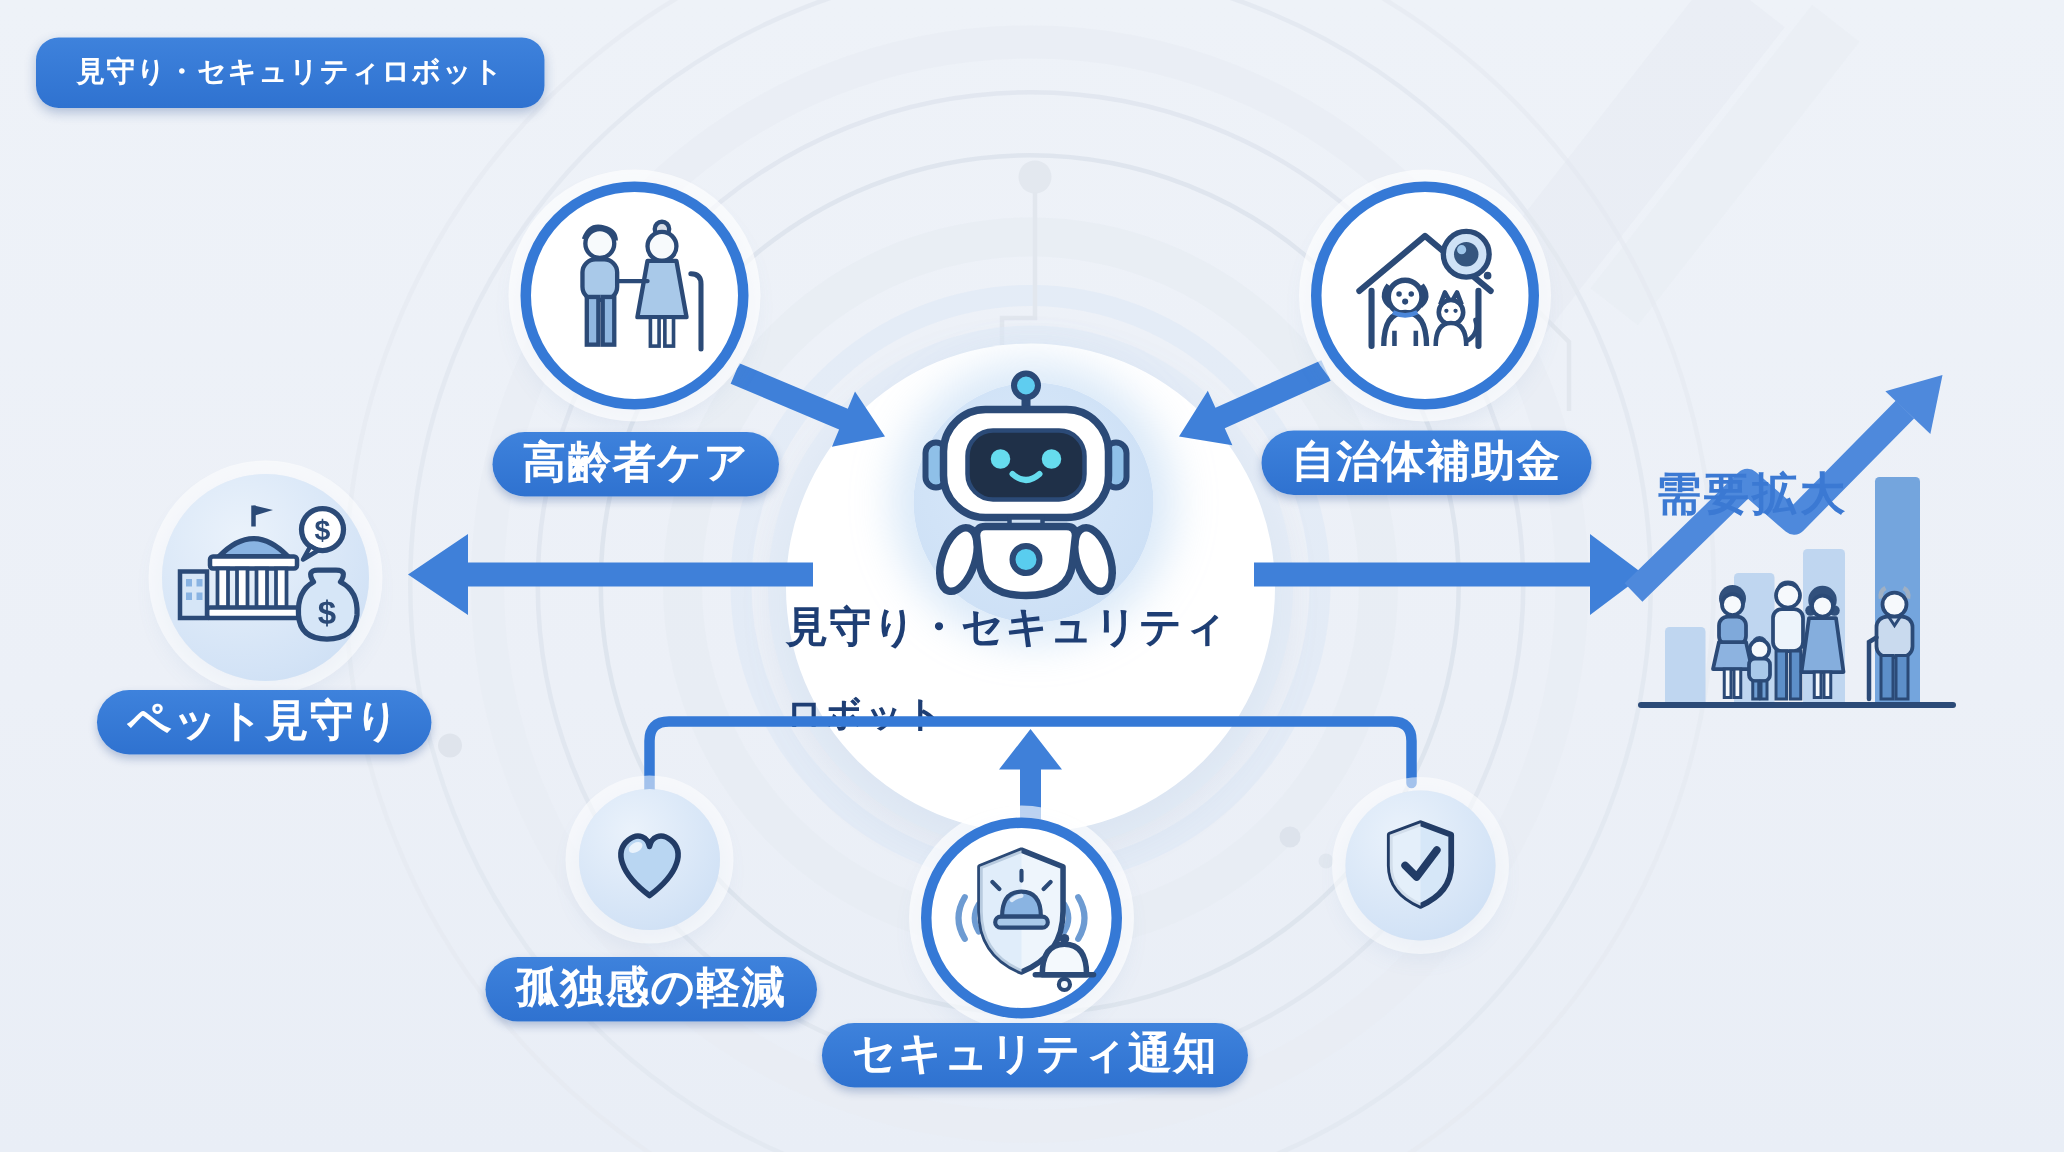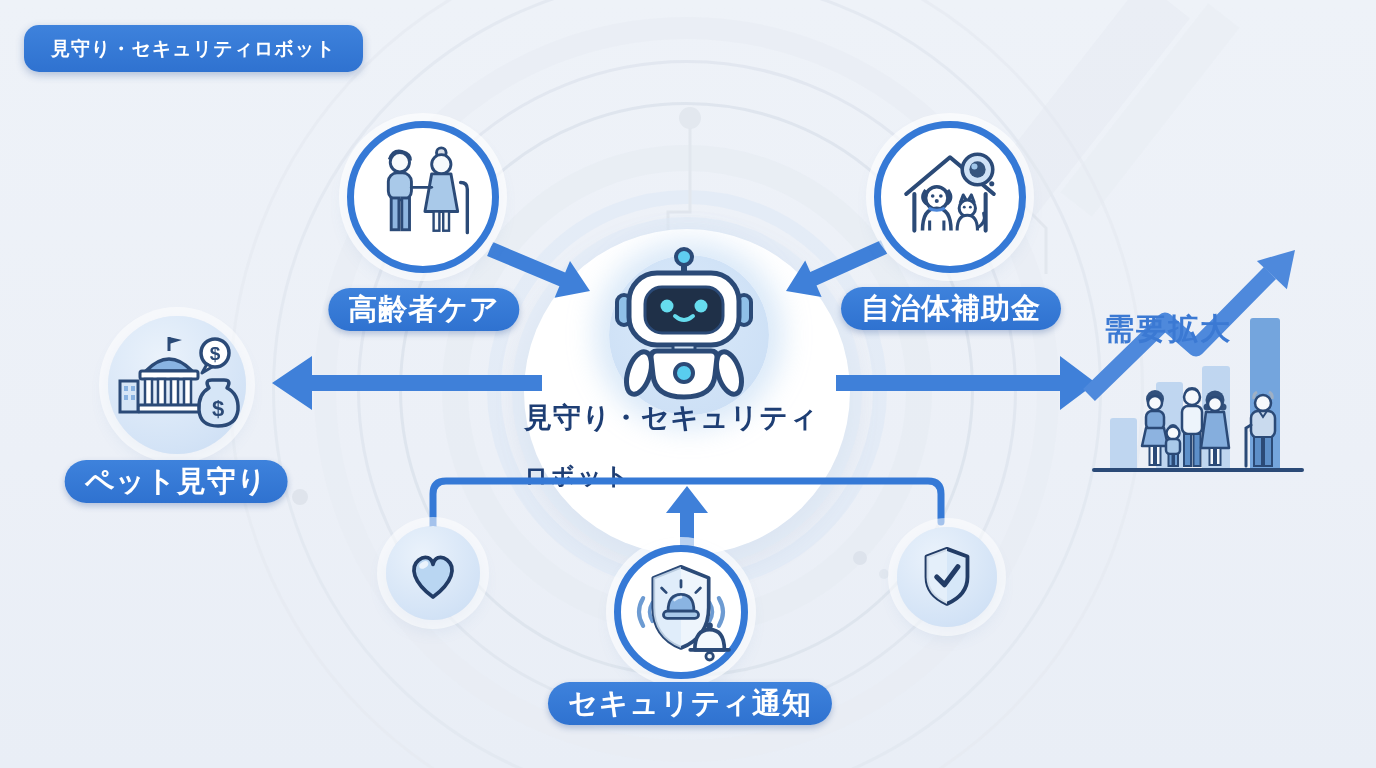--- a/index.html
+++ b/index.html
@@ -178,20 +178,21 @@
     </svg>
   </div>
   <div class="pill" style="left:176px;top:460px;">ペット見守り</div>
 
   <div class="node soft" style="left:386px;top:526px;width:94px;height:94px;">
     <svg width="62" height="58" viewBox="0 0 100 94">
       <path d="M 50 86 C 18 62 12 38 27 26 C 38 17 48 23 50 33 C 52 23 62 17 73 26 C 88 38 82 62 50 86 Z" fill="#b9d6f2" stroke="#223c66" stroke-width="6" stroke-linejoin="round"></path>
       <ellipse cx="35" cy="34" rx="8" ry="5" fill="#eaf3fc" transform="rotate(-30 35 34)"></ellipse>
     </svg>
   </div>
+  <div class="pill" style="left:434px;top:638px;">孤独感の軽減</div>
 
   <div class="node bordered" style="left:614px;top:545px;width:134px;height:134px;">
     <svg width="122" height="122" viewBox="0 0 130 130">
       <path d="M 24 50 Q 15 65 24 80" stroke="#6d9bd2" stroke-width="4.5" fill="none" stroke-linecap="round"></path>
       <path d="M 34 55 Q 28 65 34 75" stroke="#6d9bd2" stroke-width="4" fill="none" stroke-linecap="round"></path>
       <path d="M 106 50 Q 115 65 106 80" stroke="#6d9bd2" stroke-width="4.5" fill="none" stroke-linecap="round"></path>
       <path d="M 96 55 Q 102 65 96 75" stroke="#6d9bd2" stroke-width="4" fill="none" stroke-linecap="round"></path>
       <path d="M 65 16 L 95 28 L 95 60 Q 95 92 65 104 Q 35 92 35 60 L 35 28 Z" fill="#eef5fc" stroke="#2b4a77" stroke-width="4" stroke-linejoin="round"></path>
       <path d="M 65 16 L 65 104 Q 35 92 35 60 L 35 28 Z" fill="#dcebf9" opacity=".8"></path>
       <path d="M 65 38 L 65 31 M 49 44 L 44 39 M 81 44 L 86 39" stroke="#2b4a77" stroke-width="3" stroke-linecap="round"></path>

